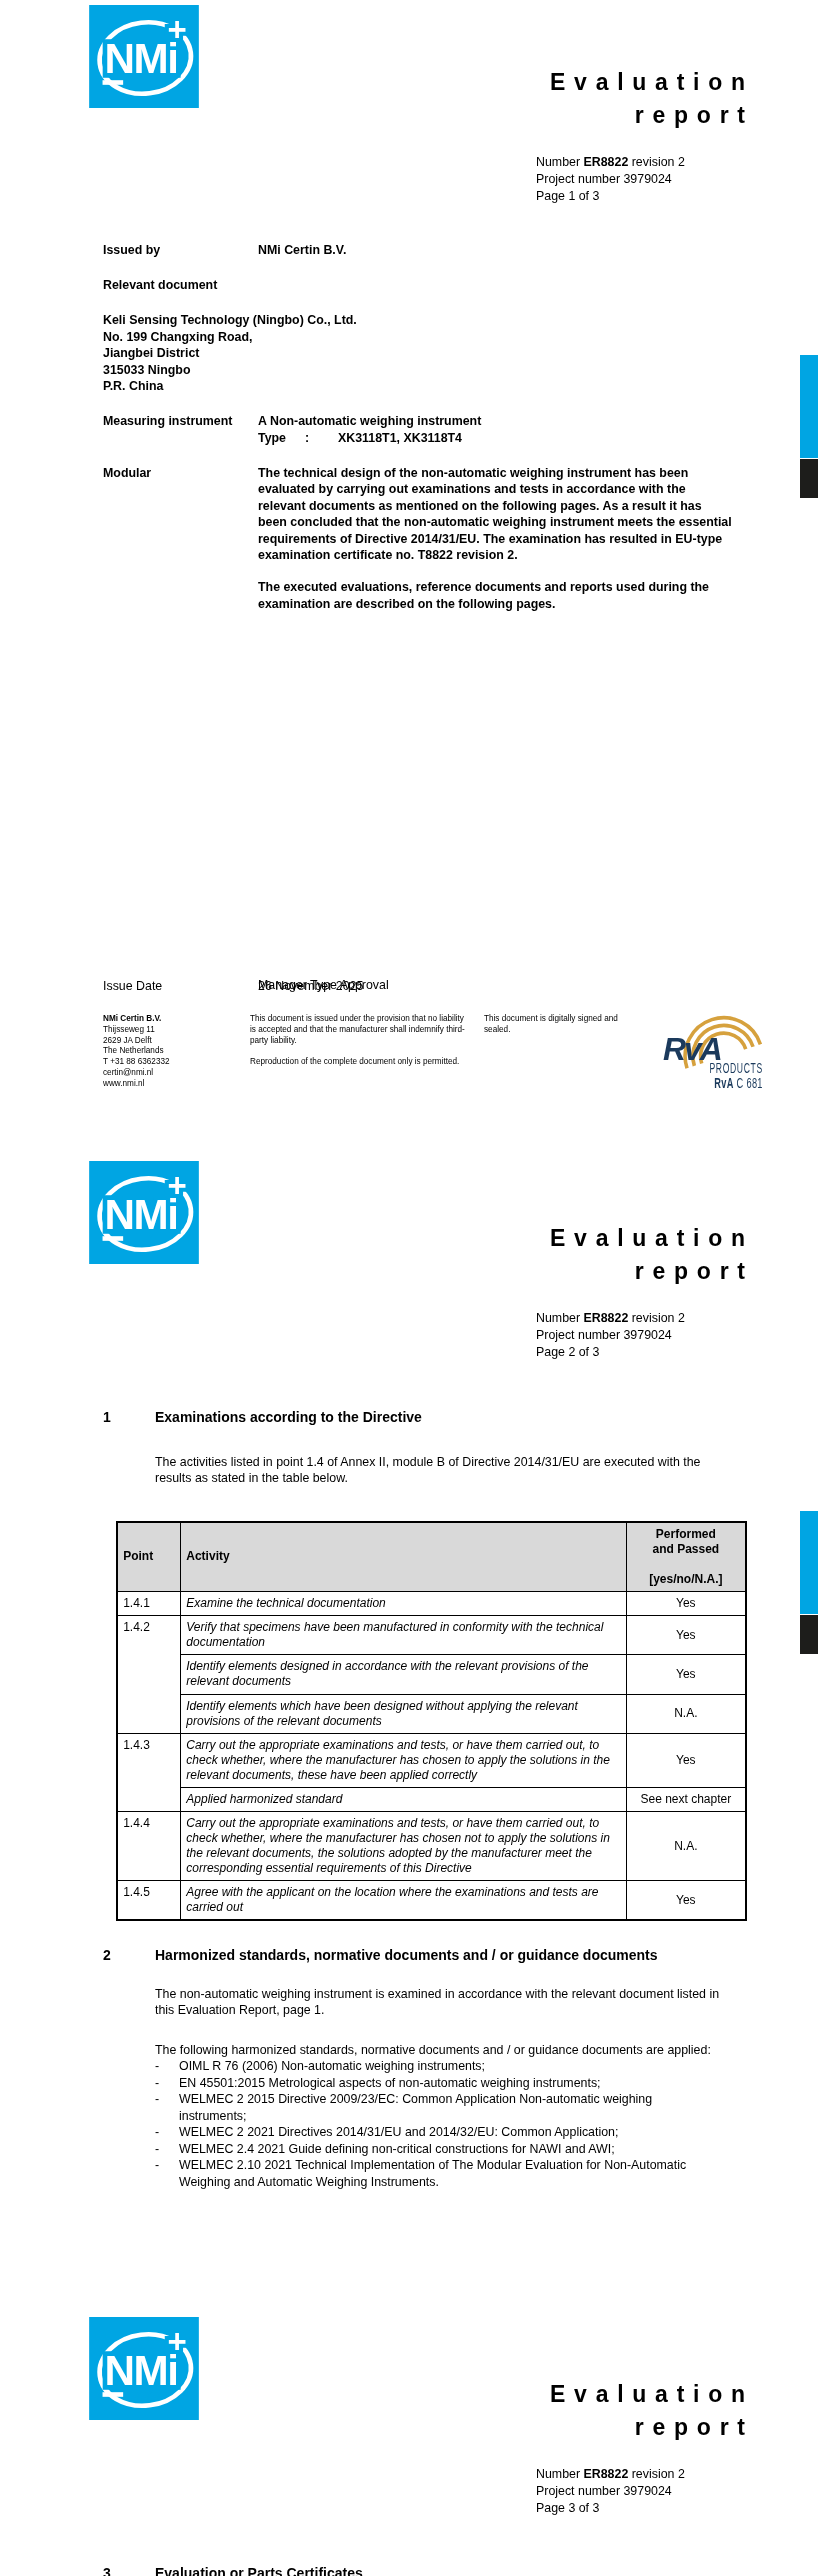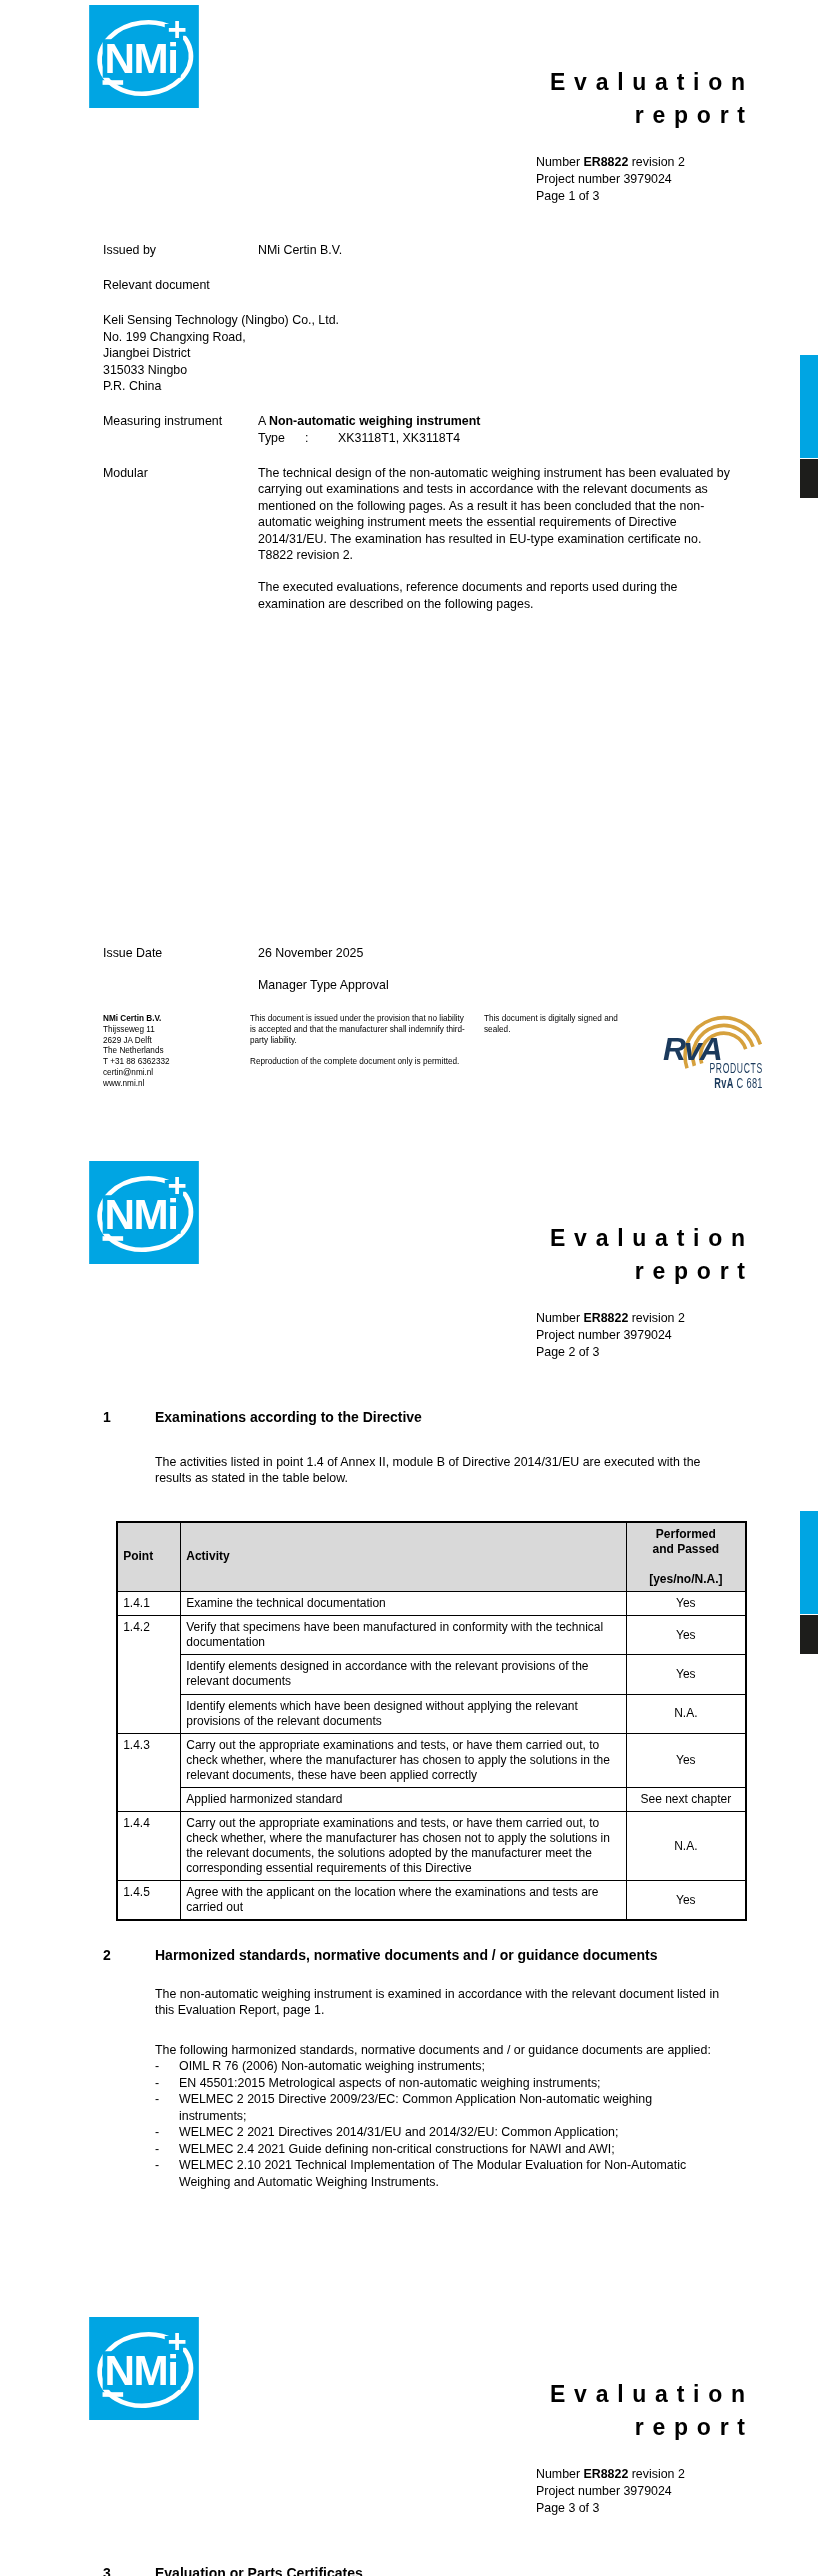--- a/index.html
+++ b/index.html
@@ -13,28 +13,28 @@
   .doc-title div{margin-right:-0.38em;}
   .doc-meta{position:absolute;left:536px;top:154px;font-size:12.4px;line-height:17px;}
   .doc-meta b{font-weight:bold;}
 
   
   .tab-cyan{position:absolute;left:800px;top:355px;width:18.5px;height:103px;background:#00A5E3;}
   .tab-black{position:absolute;left:800px;top:459px;width:18.5px;height:39px;background:#1d1d1b;}
 
   
   .fields{position:absolute;left:103px;top:242px;width:639px;font-size:12.4px;line-height:16.5px;}
-  .frow{display:flex;margin-bottom:18.5px;}
+  .frow{display:flex;margin-bottom:18.5px;font-weight:bold;}
   .flabel{width:155px;flex:0 0 155px;}
   .fvalue{width:474px;}
   .typeline .tl{display:inline-block;width:47px;}
   .typeline .tc{display:inline-block;width:33px;}
   .resp2{margin-top:15.5px;}
 
-  .issue-row{position:absolute;left:103px;top:945px;font-size:12.4px;line-height:16.5px;display:flex;}
+  .issue-row{position:absolute;left:103px;top:978px;font-size:12.4px;line-height:16.5px;display:flex;}
   .signer{position:absolute;left:258px;top:978px;font-size:12.4px;}
 
   
   .footer{position:absolute;left:103px;top:1014px;width:639px;font-size:8.2px;line-height:10.8px;}
   .fcol1{position:absolute;left:0;top:0;width:134px;}
   .fcol1 .org{font-weight:bold;}
   .fcol2{position:absolute;left:147px;top:0;width:216px;}
   .fcol2 .repro{margin-top:10.8px;}
   .fcol3{position:absolute;left:381px;top:0;width:155px;}
   .rva{position:absolute;left:662px;top:1002px;width:108px;height:88px;}
@@ -45,21 +45,21 @@
   .sec-no{width:52px;flex:0 0 52px;}
   .sec-title{width:556px;}
   .sec-para{margin-left:52px;width:577px;margin-bottom:23px;}
   .gap-big{height:11.3px;}
 
   table{border-collapse:collapse;border:2.1px solid #000;margin-left:13px;font-size:12px;line-height:15px;}
   td,th{border:1px solid #000;padding:4.1px 5.2px;}
   th{background:#d9d9d9;font-weight:bold;text-align:left;vertical-align:middle;}
   th.center{text-align:center;}
   td.pt{vertical-align:top;width:53px;}
-  td.act{vertical-align:middle;width:455px;}
+  td.act{vertical-align:middle;width:455px;font-style:italic;}
   td.res{vertical-align:middle;text-align:center;width:110px;}
   tr.g td{border-top:1.5px solid #000;}
   tr.sub td{border-top:0.8px solid #000;}
   .hdr-gap{height:15px;}
 
   .bullets{margin-left:52px;width:546px;}
   .bullet{display:flex;}
   .bullet .bm{width:24px;flex:0 0 24px;}
 </style>
 </head>

